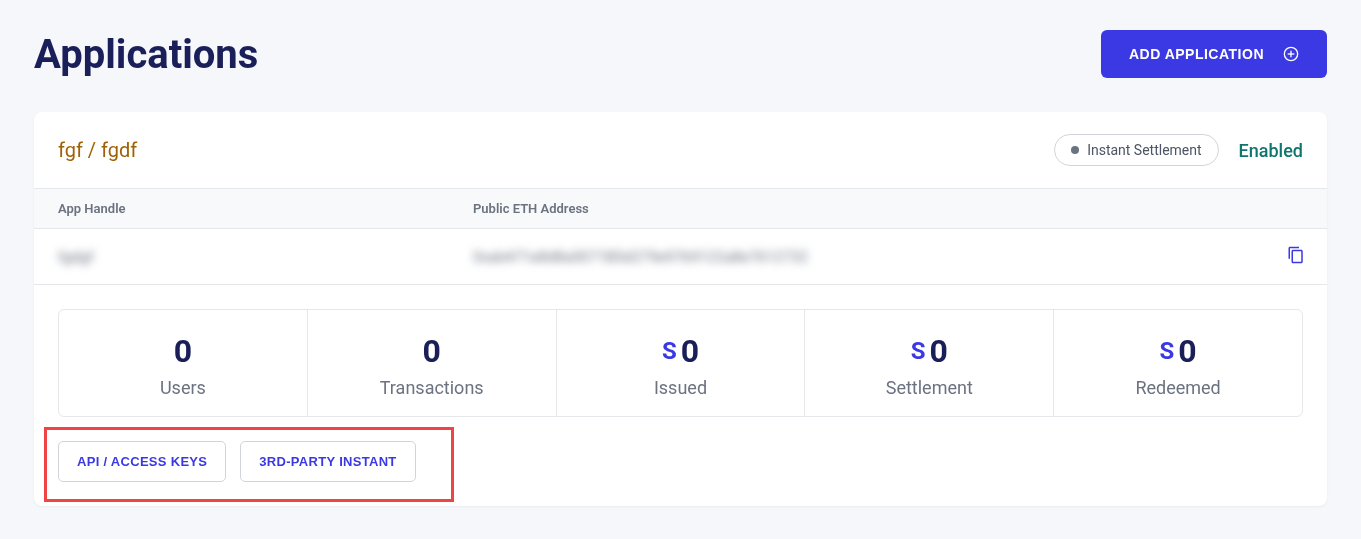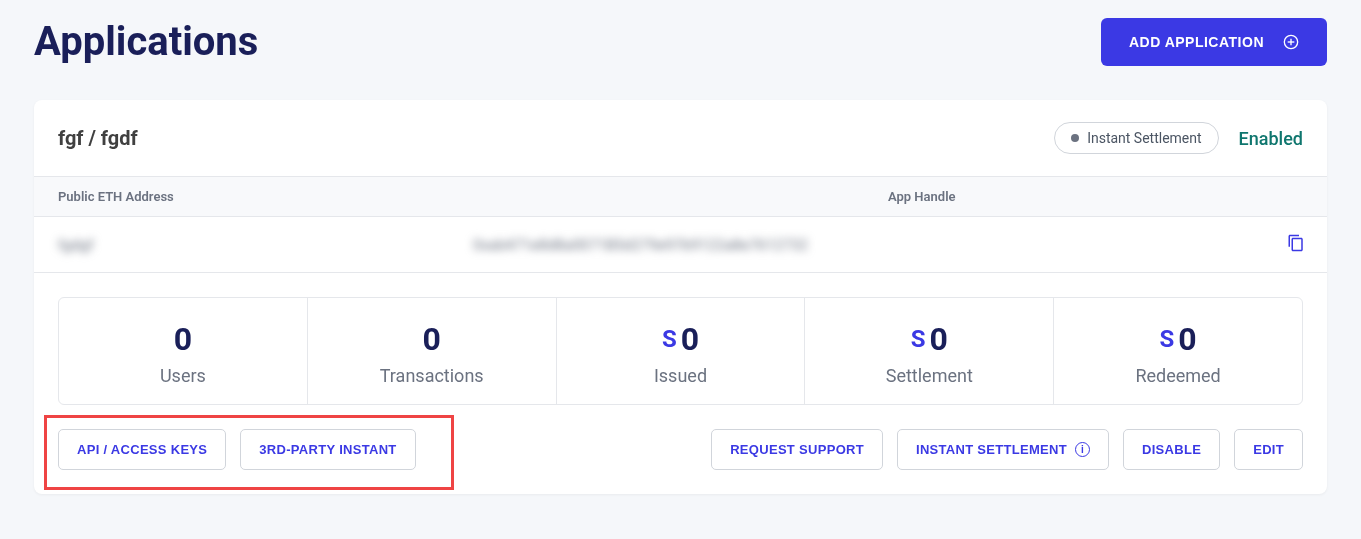--- a/index.html
+++ b/index.html
@@ -1,31 +1,31 @@
 <!DOCTYPE html>
 <html><head>
 <meta charset="utf-8">
 <style>
 * { box-sizing: border-box; margin: 0; padding: 0; }
 body { font-family: -apple-system, BlinkMacSystemFont, 'Segoe UI', Roboto, sans-serif; background: #f5f7fa; width: 1361px; height: 539px; overflow: hidden; }
 
 .container { padding: 18px 34px; }
 
-.header-row { display: flex; justify-content: space-between; margin-bottom: 34px; }
+.header-row { display: flex; justify-content: space-between; align-items: center; margin-bottom: 34px; margin-top: 12px; }
 .page-title { font-size: 40px; font-weight: 700; color: #1a1f59; }
 .header-right { display: flex; align-items: center; gap: 24px; }
 .header-text { font-style: italic; color: #6b7280; font-size: 15px; }
 .header-text a { color: #3b39e4; text-decoration: none; font-style: italic; }
 .add-btn { background: #3b39e4; color: #fff; border: none; border-radius: 6px; padding: 16px 28px; font-weight: 700; font-size: 14px; letter-spacing: 0.5px; display: flex; align-items: center; gap: 19px; cursor: pointer; }
 .add-btn svg { width: 16px; height: 16px; }
 
 .card { background: #fff; border-radius: 8px; box-shadow: 0 1px 3px rgba(0,0,0,0.05); }
 
 .card-header { display: flex; justify-content: space-between; align-items: center; padding: 22px 24px; border-bottom: 1px solid #e5e7eb; }
-.app-name { font-size: 20px; font-weight: 700; color: #404040; }
+.app-name { font-size: 20px; font-weight: 400; color: #a16207; }
 .card-header-right { display: flex; align-items: center; gap: 20px; }
 .pill { border: 1px solid #d1d5db; border-radius: 20px; padding: 7px 16px; display: flex; align-items: center; gap: 8px; font-size: 14px; color: #4b5563; cursor: pointer; }
 .pill-dot { width: 8px; height: 8px; background: #6b7280; border-radius: 50%; }
 .status-enabled { color: #0f766e; font-size: 18px; font-weight: 500; }
 
 .table-head { display: flex; background: #f8f9fb; border-bottom: 1px solid #e5e7eb; padding: 12px 24px; }
 .th { font-size: 13px; color: #6b7280; font-weight: 600; }
 .col1 { width: 415px; }
 .col2 { flex: 1; }
 
@@ -75,22 +75,22 @@
       <div class="card-header-right">
         <div class="pill">
           <span class="pill-dot"></span>
           <span>Instant Settlement</span>
         </div>
         <span class="status-enabled">Enabled</span>
       </div>
     </div>
 
     <div class="table-head">
+      <div class="th col1">App Handle</div>
       <div class="th col2">Public ETH Address</div>
-      <div class="th col1">App Handle</div>
     </div>
 
     <div class="table-row">
       <div class="col1"><span class="blur-text">fgdgf</span></div>
       <div class="col2"><span class="blur-text">0xab471e8d8a0071B5d279e97b9122a8e7612732</span></div>
       <span class="copy-icon">
         <svg width="18" height="18" viewBox="0 0 24 24" fill="#3b39e4">
             <path d="M16 1H4C2.9 1 2 1.9 2 3v14h2V3h12V1zm3 4H8C6.9 5 6 5.9 6 7v14c0 1.1.9 2 2 2h11c1.1 0 2-.9 2-2V7c0-1.1-.9-2-2-2zm0 16H8V7h11v14z"></path>
           </svg>
       </span>
@@ -131,24 +131,15 @@
         <div class="stat-label">Redeemed</div>
       </div>
     </div>
 
     <div class="actions-row">
       <div class="highlight-box"></div>
       <div class="actions-left">
         <button class="outline-btn">API / ACCESS KEYS</button>
         <button class="outline-btn">3RD-PARTY INSTANT</button>
       </div>
-      <div class="actions-right">
-        <button class="outline-btn">REQUEST SUPPORT</button>
-        <button class="outline-btn">
-          <span>INSTANT SETTLEMENT</span>
-          <span class="info-icon">i</span>
-        </button>
-        <button class="outline-btn">DISABLE</button>
-        <button class="outline-btn">EDIT</button>
-      </div>
     </div>
   </div>
 </div>
 
 </body></html>

